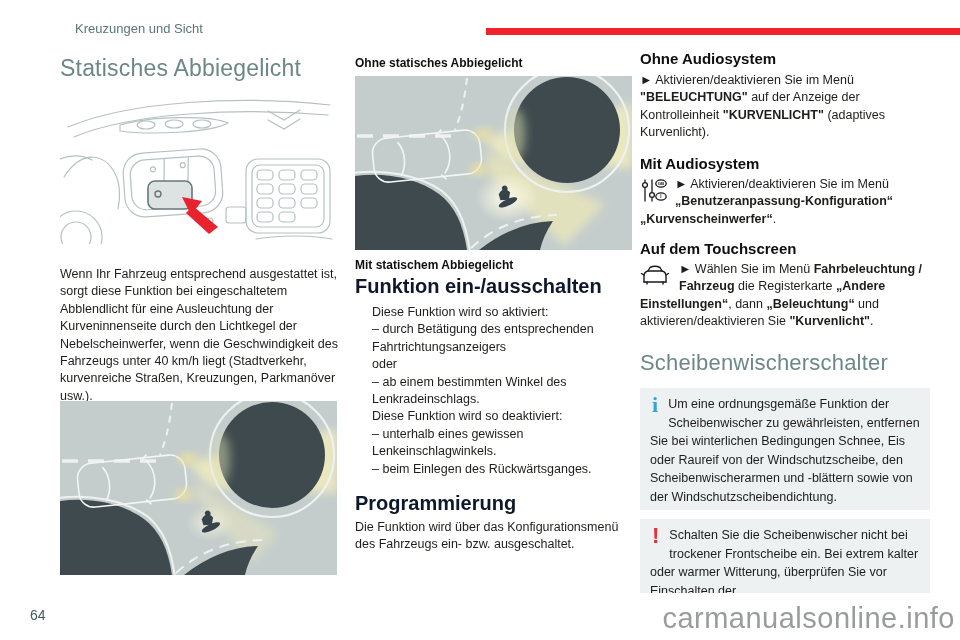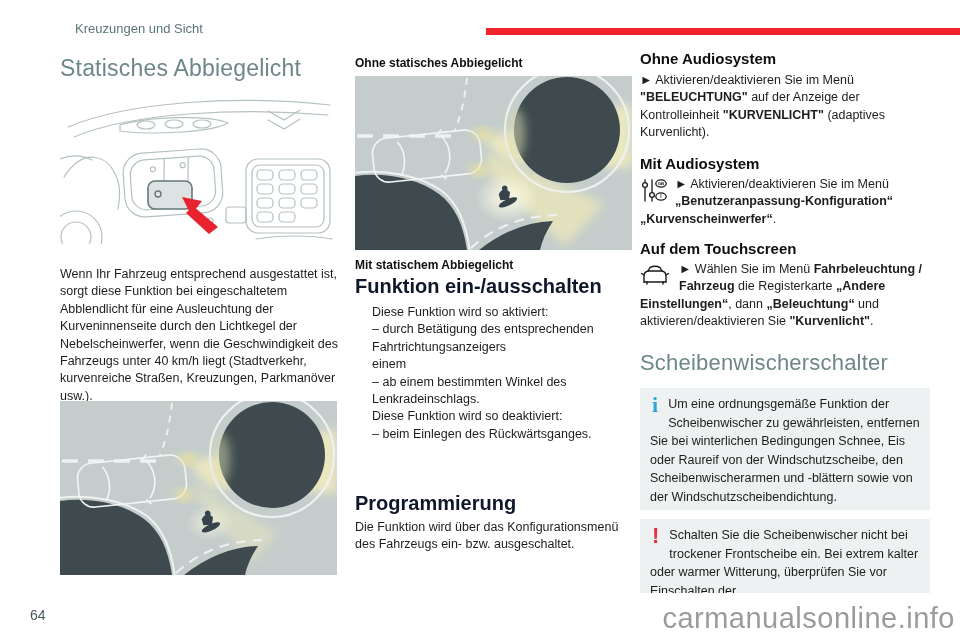--- a/index.html
+++ b/index.html
@@ -167,23 +167,24 @@
     </svg>
   </div>
 
   <div class="abs cap" style="left:355px;top:258px">Mit statischem Abbiegelicht</div>
 
   <div class="abs h-black" style="left:355px;top:275px;font-size:20px">Funktion ein-/ausschalten</div>
 
   <div class="abs body-text" style="left:372px;top:304px;width:278px">
       <div class="line">Diese Funktion wird so aktiviert:</div>
       <div class="line">– durch Betätigung des entsprechenden Fahrtrichtungsanzeigers</div>
-      <div class="line">einem</div>
+      <div class="line">oder</div>
       <div class="line">– ab einem bestimmten Winkel des Lenkradeinschlags.</div>
       <div class="line">Diese Funktion wird so deaktiviert:</div>
+      <div class="line">– unterhalb eines gewissen Lenkeinschlagwinkels.</div>
       <div class="line">– beim Einlegen des Rückwärtsganges.</div>
     </div>
 
   <div class="abs h-black" style="left:355px;top:492px;font-size:20px">Programmierung</div>
 
   <div class="abs body-text" style="left:355px;top:519px;width:278px">
       <div class="line">Die Funktion wird über das Konfigurationsmenü des Fahrzeugs ein- bzw. ausgeschaltet.</div>
     </div>
 
   <div class="abs h3" style="left:640px;top:50px">Ohne Audiosystem</div>

